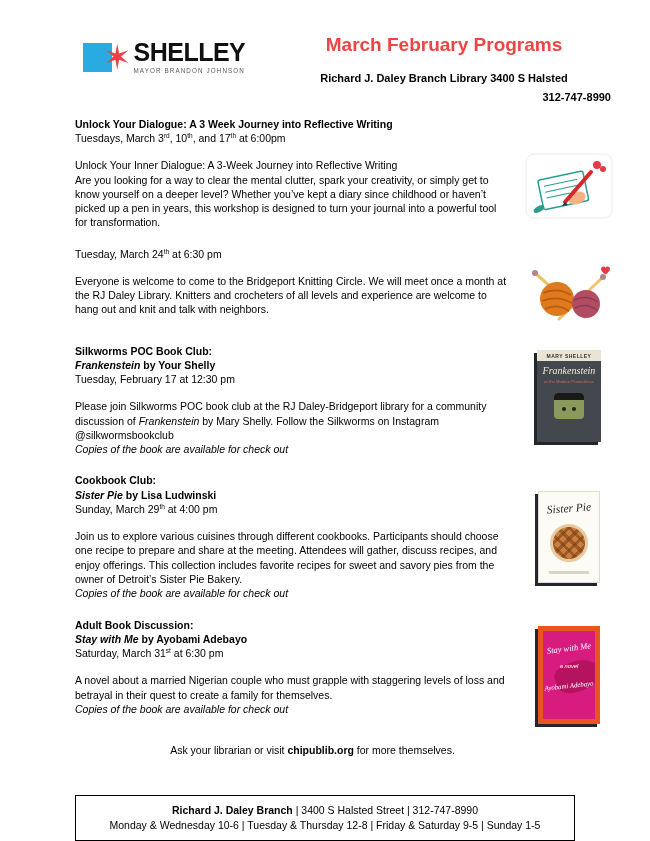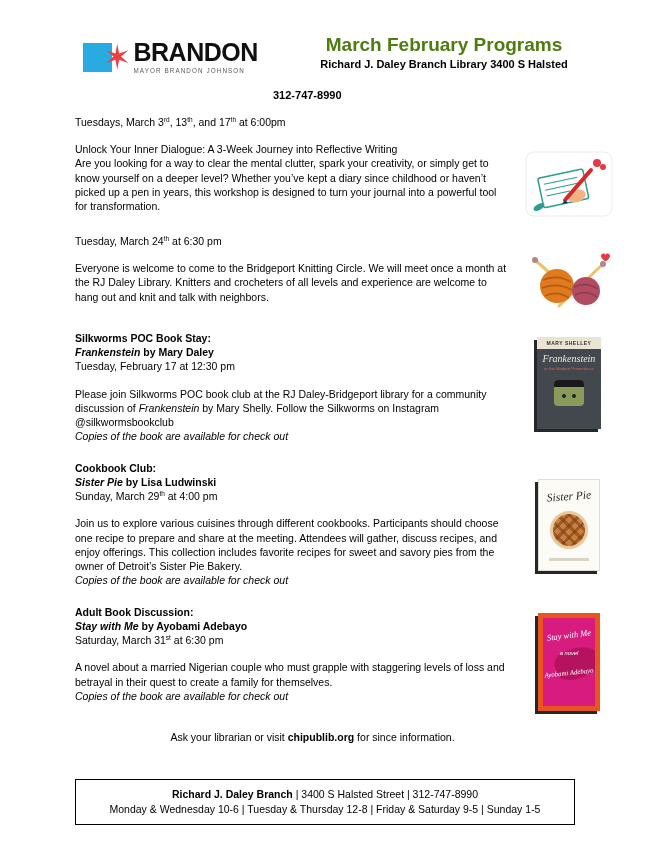--- a/index.html
+++ b/index.html
@@ -18,23 +18,23 @@
   .header{display:flex;margin-bottom:12px;}
   .logo-block{width:190px;flex-shrink:0;padding-top:6px;margin-left:8px;}
   .logo-row{display:flex;align-items:center;}
   .logo-square{width:29px;height:29px;background:#29abe2;flex-shrink:0;}
   .logo-star{color:#ef3e42;font-size:34px;line-height:29px;margin-left:-9px;z-index:1;
              font-family:"DejaVu Sans",sans-serif;}
   .logo-stack{margin-left:2px;}
   .logo-text{font-weight:bold;font-size:25px;letter-spacing:-0.5px;line-height:1;color:#101010;}
   .logo-mayor{font-size:6.3px;color:#58595b;letter-spacing:1.1px;margin-top:2px;}
   .header-right{flex:1;}
-  .h-title{font-size:19px;font-weight:bold;color:#4d7c0f;text-align:center;line-height:1.2;}
-  .h-sub{font-weight:bold;text-align:center;margin-top:0;font-size:11px;}
-  .h-phone{font-weight:bold;text-align:left;margin-top:16px;font-size:11px;padding-right:4px;}
+  .h-title{font-size:19px;font-weight:bold;color:#ef4444;text-align:center;line-height:1.2;}
+  .h-sub{font-weight:bold;text-align:center;margin-top:14px;font-size:11px;}
+  .h-phone{font-weight:bold;text-align:right;margin-top:4px;font-size:11px;padding-right:4px;}
 
   
   .program{display:flex;margin-bottom:17px;}
   .text-col{flex:1;padding-right:12px;}
   .p-heading{font-weight:bold;}
   .p-date{margin-bottom:13px;}
   .p-body{white-space:pre-line;}
   .p-note{font-style:italic;}
   .img-col{width:92px;flex-shrink:0;display:flex;justify-content:center;align-items:flex-start;}
   .off1{margin-top:36px;} .off2{margin-top:12px;} .off3{margin-top:6px;}
@@ -60,50 +60,51 @@
   .stay{width:62px;height:98px;background:#d81b7f;border:5px solid #e8551e;box-sizing:border-box;
         overflow:hidden;text-align:center;color:#fff;}
   .stay-shape{position:absolute;width:46px;height:30px;background:rgba(140,10,60,.45);
               transform:rotate(-18deg);left:12px;top:30px;border-radius:40% 60% 55% 45%;}
   .stay-title{position:relative;font-family:"Liberation Serif",serif;font-style:italic;font-size:8.5px;margin-top:12px;transform:rotate(-7deg);}
   .stay-sub{position:relative;font-style:italic;font-size:5.8px;margin-top:9px;}
   .stay-author{position:relative;font-family:"Liberation Serif",serif;font-style:italic;font-size:6.8px;margin-top:10px;transform:rotate(-6deg);}
 
   
   .cta{text-align:center;margin:2px 65px 6px 0;}
-  .footer-box{margin-top:auto;margin-bottom:16px;margin-right:40px;
+  .footer-box{margin-top:auto;margin-bottom:0;margin-right:40px;
               border:1.5px solid #000;padding:7px 10px 8px;text-align:center;}
   .f-line{white-space:pre-line;}
 </style>
 </head>
 <body>
 
 <div class="page">
 
   <div class="header">
     <div class="logo-block">
       <div class="logo-row">
         <div class="logo-square"></div>
         <span class="logo-star">✶</span>
         <div class="logo-stack">
-          <div class="logo-text">BRANDON</div>
+          <div class="logo-text">SHELLEY</div>
           <div class="logo-mayor">MAYOR BRANDON JOHNSON</div>
         </div>
       </div>
     </div>
     <div class="header-right">
       <div class="h-title">March February Programs</div>
       <div class="h-sub">Richard J. Daley Branch Library 3400 S Halsted</div>
       <div class="h-phone">312-747-8990</div>
     </div>
   </div>
 
   <section class="program">
     <div class="text-col">
-      <div class="p-date"><span>Tuesdays, March 3</span><sup>rd</sup><span>, 13</span><sup>th</sup><span>, and 17</span><sup>th</sup><span> at 6:00pm</span></div>
+      <div class="p-heading">Unlock Your Dialogue: A 3 Week Journey into Reflective Writing</div>
+      <div class="p-date"><span>Tuesdays, March 3</span><sup>rd</sup><span>, 10</span><sup>th</sup><span>, and 17</span><sup>th</sup><span> at 6:00pm</span></div>
       <div class="p-body"><span>Unlock Your Inner Dialogue: A 3-Week Journey into Reflective Writing
 Are you looking for a way to clear the mental clutter, spark your creativity, or simply get to know yourself on a deeper level? Whether you’ve kept a diary since childhood or haven’t picked up a pen in years, this workshop is designed to turn your journal into a powerful tool for transformation.</span></div>
     </div>
     <div class="img-col">
       <svg class="off1" width="88" height="66" viewBox="0 0 88 66">
         <rect x="1" y="1" width="86" height="64" rx="8" fill="#ffffff" stroke="#ececec"></rect>
         <g transform="rotate(-12 40 36)">
           <rect x="15" y="22" width="46" height="30" rx="2" fill="#ffffff" stroke="#2a9d8f" stroke-width="1.5"></rect>
           <line x1="20" y1="29" x2="54" y2="29" stroke="#2a9d8f" stroke-width="1"></line>
           <line x1="20" y1="35" x2="54" y2="35" stroke="#2a9d8f" stroke-width="1"></line>
@@ -134,22 +135,22 @@
         <path d="M20 34 Q34 28 48 36 M19 42 Q34 36 49 44 M22 50 Q34 44 46 52" stroke="#b55b10" stroke-width="1.6" fill="none"></path>
         <circle cx="63" cy="45" r="14" fill="#b24c63"></circle>
         <path d="M51 41 Q63 35 75 43 M52 49 Q63 43 74 51" stroke="#8c3a50" stroke-width="1.5" fill="none"></path>
         <path d="M78 10 c0-2.5 3.5-3.5 4.5-1 c1-2.5 4.5-1.5 4.5 1 c0 2.5-4.5 5.5-4.5 5.5 s-4.5-3-4.5-5.5z" fill="#e63946"></path>
       </svg>
     </div>
   </section>
 
   <section class="program">
     <div class="text-col">
-      <div class="p-heading">Silkworms POC Book Stay:</div>
-      <div class="p-heading"><span style="font-style: italic;">Frankenstein</span><span> by Mary Daley</span></div>
+      <div class="p-heading">Silkworms POC Book Club:</div>
+      <div class="p-heading"><span style="font-style: italic;">Frankenstein</span><span> by Your Shelly</span></div>
       <div class="p-date"><span>Tuesday, February 17 at 12:30 pm</span></div>
       <div class="p-body"><span>Please join Silkworms POC book club at the RJ Daley-Bridgeport library for a community discussion of </span><span style="font-style: italic;">Frankenstein</span><span> by Mary Shelly. Follow the Silkworms on Instagram @silkwormsbookclub</span></div>
       <div class="p-note">Copies of the book are available for check out</div>
     </div>
     <div class="img-col">
       <div class="book frank off3">
         <div class="frank-band">MARY SHELLEY</div>
         <div class="frank-title">Frankenstein</div>
         <div class="frank-sub">or the Modern Prometheus</div>
         <div class="frank-face">
@@ -188,20 +189,20 @@
     <div class="img-col">
       <div class="book stay off5">
         <div class="stay-shape"></div>
         <div class="stay-title">Stay with Me</div>
         <div class="stay-sub">a novel</div>
         <div class="stay-author">Ayobami Adebayo</div>
       </div>
     </div>
   </section>
 
-  <p class="cta"><span>Ask your librarian or visit </span><span style="font-weight: bold; text-align: right;">chipublib.org</span><span> for since information.</span></p>
+  <p class="cta"><span>Ask your librarian or visit </span><span style="font-weight: bold; text-align: right;">chipublib.org</span><span> for more themselves.</span></p>
 
   <footer class="footer-box">
     <div class="f-line"><span style="font-weight: bold;">Richard J. Daley Branch</span><span> | 3400 S Halsted Street  |  312-747-8990</span></div>
     <div class="f-line">Monday &amp; Wednesday 10-6  |  Tuesday &amp; Thursday 12-8  |  Friday &amp; Saturday 9-5  |  Sunday 1-5</div>
   </footer>
 
 </div>
 
 </body></html>

